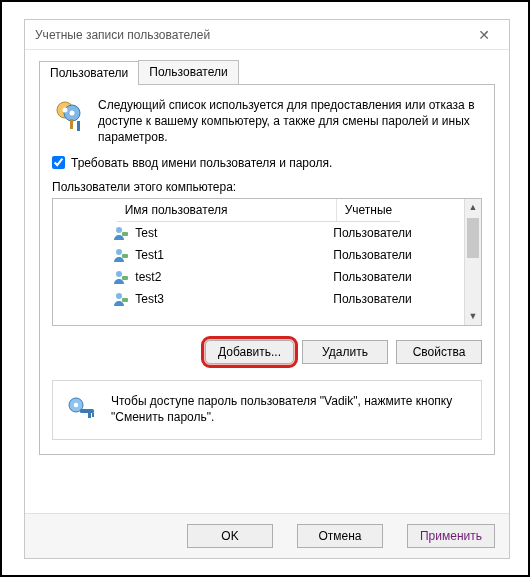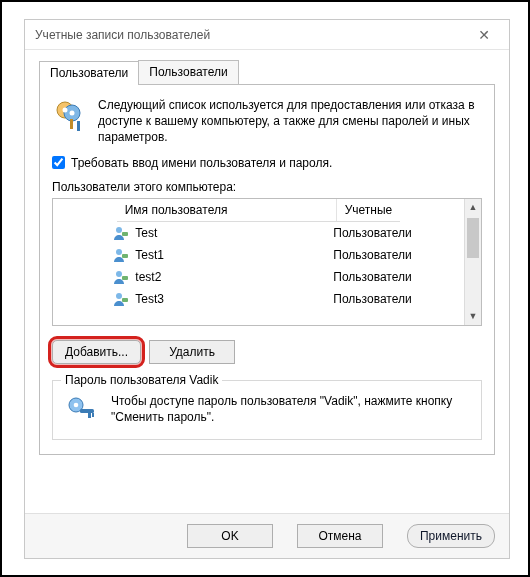--- a/index.html
+++ b/index.html
@@ -168,20 +168,21 @@
   }
   .sb-track { flex: 1; position: relative; }
   .sb-thumb {
     position: absolute; left:2px; right:2px; top:2px; height: 40px;
     background: #c8c8c8;
     border-radius: 0;
   }
   
   .btn-row {
     display: flex;
+    justify-content: flex-end;
     gap: 8px;
     margin-top: 14px;
   }
   .btn {
     min-width: 86px;
     height: 24px;
     border: 1px solid #aeaeae;
     background: #efefef;
     padding: 0 12px;
     cursor: pointer;
@@ -220,23 +221,22 @@
   
   .dialog-buttons {
     border-top: 1px solid #e0e0e0;
     padding: 10px 14px;
     display: flex;
     justify-content: flex-end;
     gap: 24px;
     background: #f6f6f6;
   }
   .btn.disabled {
-    color: #0f172a;
+    color: #701a75;
     cursor: default;
-    border-radius: 11px;
   }
 </style>
 </head>
 <body>
 
 <div class="outer">
   <div class="watermark">AK-SDELAT.ORG</div>
 
   <div class="dialog">
     <div class="titlebar">
@@ -339,24 +339,24 @@
             <div class="sb-track">
               <div class="sb-thumb"></div>
             </div>
             <div class="sb-btn">▼</div>
           </div>
         </div>
 
         <div class="btn-row">
           <button class="btn highlight">Добавить...</button>
           <button class="btn">Удалить</button>
+          <button class="btn">Свойства</button>
         </div>
 
         <div class="groupbox">
-          <span class="legend">Пароль пользователя Vadik</span>
           <div class="gb-row">
             <div class="key-icon">
               <svg width="34" height="34" viewBox="0 0 34 34">
                 <circle cx="11" cy="12" r="7" fill="#8fc2ef" stroke="#3b7bb5"></circle>
                 <circle cx="11" cy="12" r="2.3" fill="#fff"></circle>
                 <rect x="15" y="16" width="14" height="4" rx="1.5" fill="#3b7bb5"></rect>
                 <rect x="23" y="20" width="3" height="5" fill="#3b7bb5"></rect>
                 <rect x="27" y="20" width="2" height="4" fill="#3b7bb5"></rect>
               </svg>
             </div>

